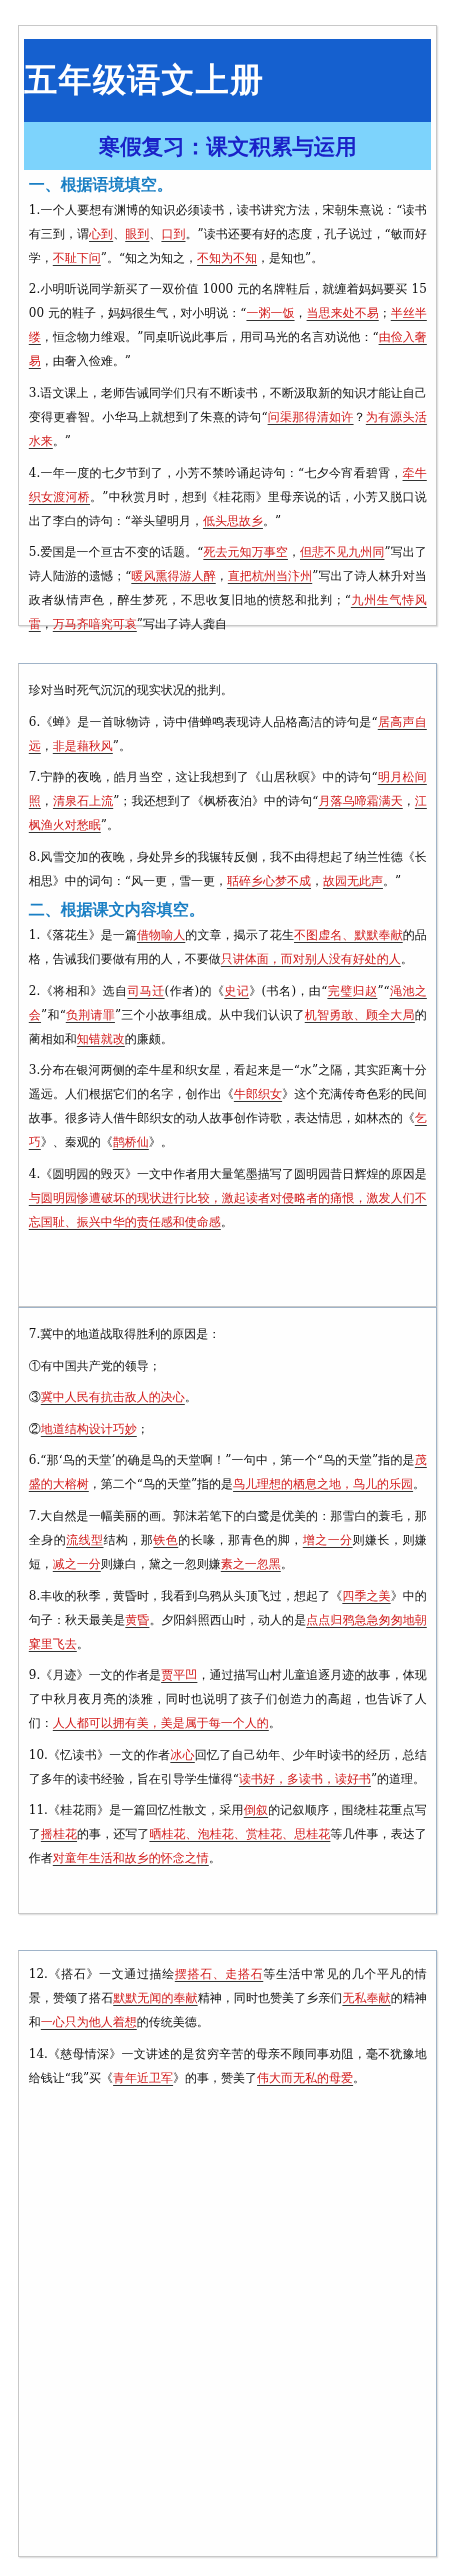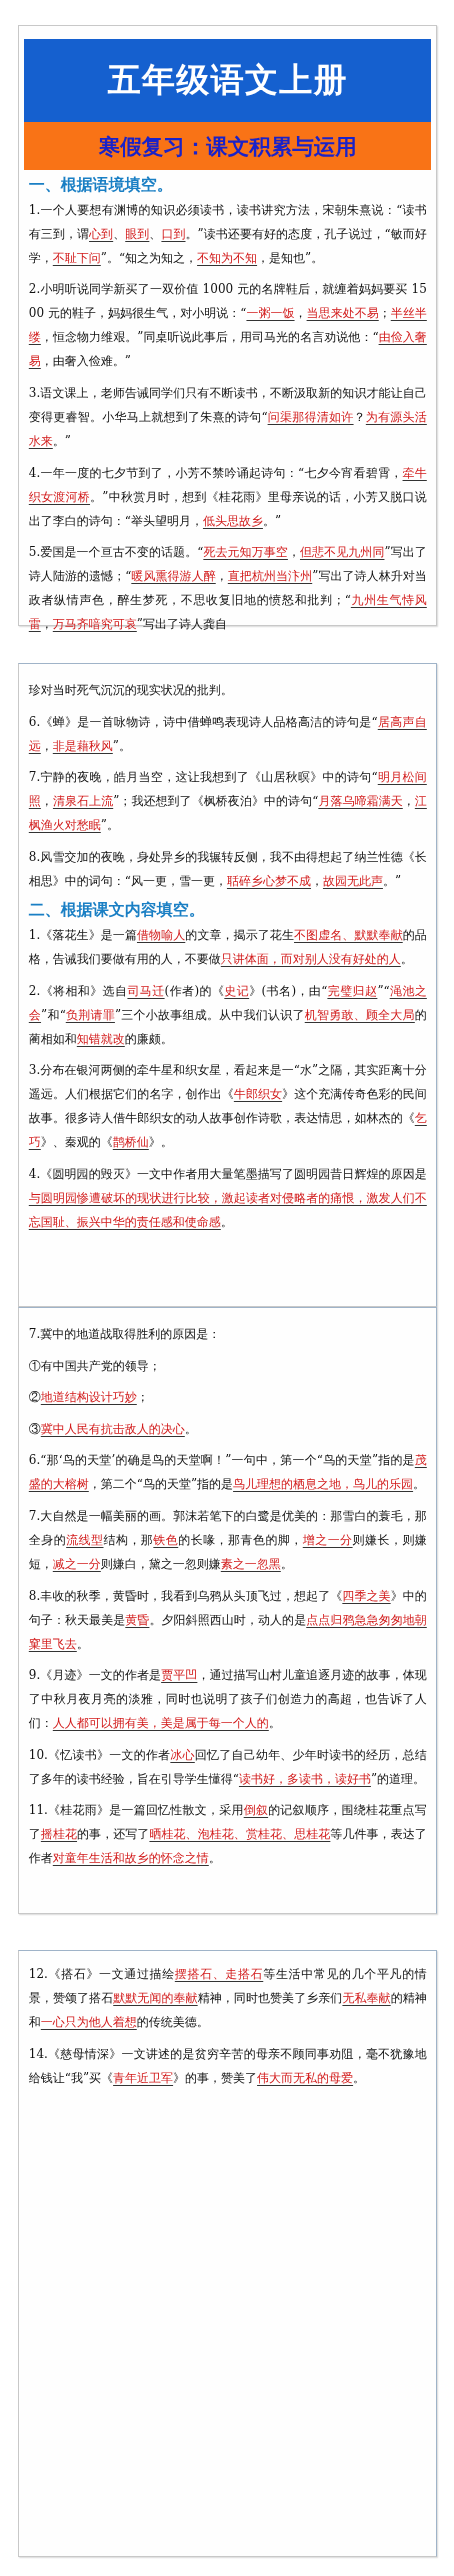--- a/index.html
+++ b/index.html
@@ -3,23 +3,23 @@
 <meta charset="utf-8">
 <style>
   html, body { margin: 0; padding: 0; background: #ffffff; }
   body { width: 455px; height: 2576px; position: relative; overflow: hidden;
          font-family: "DejaVu Serif", "Liberation Serif", serif; color: #111; }
   .page { position: absolute; left: 18.3px; width: 419px; background: #fefefe;
           border: 0.6px solid #c8c8c8; box-shadow: 0.6px 0.6px 1.3px rgba(0,0,0,0.15); box-sizing: border-box; }
   .page.blue-edge { border-right-color: #9fb3c8; border-top-color: #9fb3c8; }
   .inner { position: absolute; left: 9.5px; right: 9.5px; }
   .title-bar { position: absolute; left: 5px; right: 5px; top: 12.6px; height: 83px; background: #1560cf;
-               display: flex; align-items: center; justify-content: center; }
+               display: flex; align-items: center; }
   .title-bar span { color: #ffffff; font-family: "DejaVu Serif", serif; font-weight: bold; font-size: 33px; letter-spacing: 1.3px; }
-  .subtitle-bar { position: absolute; left: 5px; right: 5px; top: 96px; height: 48px; background: #f97316;
+  .subtitle-bar { position: absolute; left: 5px; right: 5px; top: 96px; height: 48px; background: #7dd3fc;
                   display: flex; align-items: center; justify-content: center; }
   .subtitle-bar span { color: #1a22c8; font-family: "DejaVu Serif", serif; font-weight: bold; font-size: 21.5px; }
   .section-head { color: #1a7fc4; font-family: "DejaVu Sans", sans-serif; font-weight: bold; font-size: 16px; line-height: 19px; margin: 0 0 3.8px 0; }
   .para { font-size: 12px; line-height: 24px; margin: 0 0 7.6px 0; text-align: justify; word-break: break-all; }
   .ans { color: #d21a1a; text-decoration: underline; text-decoration-color: #333; text-underline-offset: 2.5px; }
   .plain { color: #111; }
 </style>
 </head>
 <body>
 
@@ -56,22 +56,22 @@
         <p class="para"><span class="plain">4.《圆明园的毁灭》一文中作者用大量笔墨描写了圆明园昔日辉煌的原因是</span><span class="ans">与圆明园惨遭破坏的现状进行比较，激起读者对侵略者的痛恨，激发人们不忘国耻、振兴中华的责任感和使命感</span><span class="plain">。</span></p>
       </div>
   </div>
 </div>
 
 <div class="page blue-edge" style="top:1307px;height:607px;">
   <div class="inner" style="top:14px;">
     <div class="content">
         <p class="para"><span class="plain">7.冀中的地道战取得胜利的原因是：</span></p>
         <p class="para"><span class="plain">①有中国共产党的领导；</span></p>
+        <p class="para"><span class="plain">③</span><span class="ans">冀中人民有抗击敌人的决心</span><span class="plain">。</span></p>
         <p class="para"><span class="plain">②</span><span class="ans">地道结构设计巧妙</span><span class="plain">；</span></p>
-        <p class="para"><span class="plain">③</span><span class="ans">冀中人民有抗击敌人的决心</span><span class="plain">。</span></p>
         <p class="para"><span class="plain">6.“那‘鸟的天堂’的确是鸟的天堂啊！”一句中，第一个“鸟的天堂”指的是</span><span class="ans">茂盛的大榕树</span><span class="plain">，第二个“鸟的天堂”指的是</span><span class="ans">鸟儿理想的栖息之地，鸟儿的乐园</span><span class="plain">。</span></p>
         <p class="para"><span class="plain">7.大自然是一幅美丽的画。郭沫若笔下的白鹭是优美的：那雪白的蓑毛，那全身的</span><span class="ans">流线型</span><span class="plain">结构，那</span><span class="ans">铁色</span><span class="plain">的长喙，那青色的脚，</span><span class="ans">增之一分</span><span class="plain">则嫌长，则嫌短，</span><span class="ans">减之一分</span><span class="plain">则嫌白，黛之一忽则嫌</span><span class="ans">素之一忽黑</span><span class="plain">。</span></p>
         <p class="para"><span class="plain">8.丰收的秋季，黄昏时，我看到乌鸦从头顶飞过，想起了《</span><span class="ans">四季之美</span><span class="plain">》中的句子：秋天最美是</span><span class="ans">黄昏</span><span class="plain">。夕阳斜照西山时，动人的是</span><span class="ans">点点归鸦急急匆匆地朝窠里飞去</span><span class="plain">。</span></p>
         <p class="para"><span class="plain">9.《月迹》一文的作者是</span><span class="ans">贾平凹</span><span class="plain">，通过描写山村儿童追逐月迹的故事，体现了中秋月夜月亮的淡雅，同时也说明了孩子们创造力的高超，也告诉了人们：</span><span class="ans">人人都可以拥有美，美是属于每一个人的</span><span class="plain">。</span></p>
         <p class="para"><span class="plain">10.《忆读书》一文的作者</span><span class="ans">冰心</span><span class="plain">回忆了自己幼年、少年时读书的经历，总结了多年的读书经验，旨在引导学生懂得“</span><span class="ans">读书好，多读书，读好书</span><span class="plain">”的道理。</span></p>
         <p class="para"><span class="plain">11.《桂花雨》是一篇回忆性散文，采用</span><span class="ans">倒叙</span><span class="plain">的记叙顺序，围绕桂花重点写了</span><span class="ans">摇桂花</span><span class="plain">的事，还写了</span><span class="ans">晒桂花、泡桂花、赏桂花、思桂花</span><span class="plain">等几件事，表达了作者</span><span class="ans">对童年生活和故乡的怀念之情</span><span class="plain">。</span></p>
       </div>
   </div>
 </div>
 

